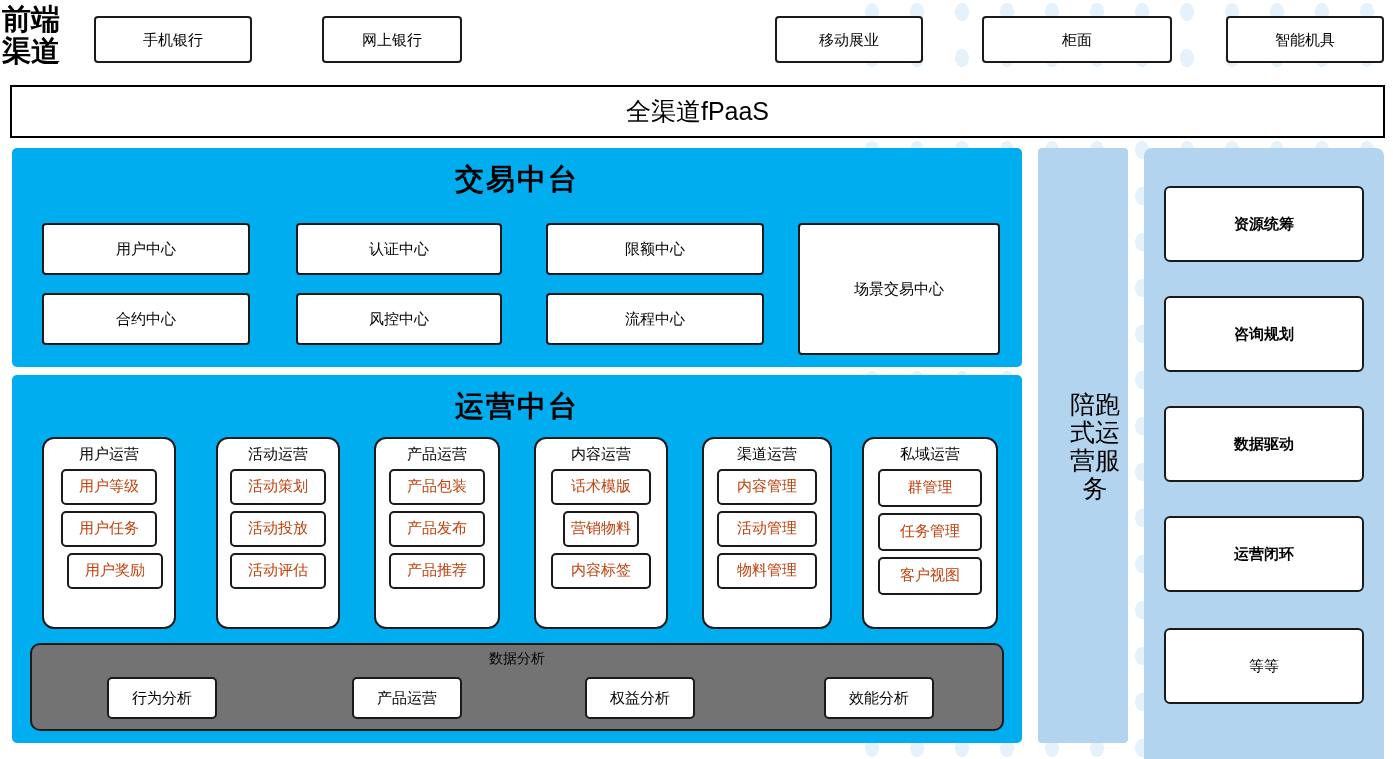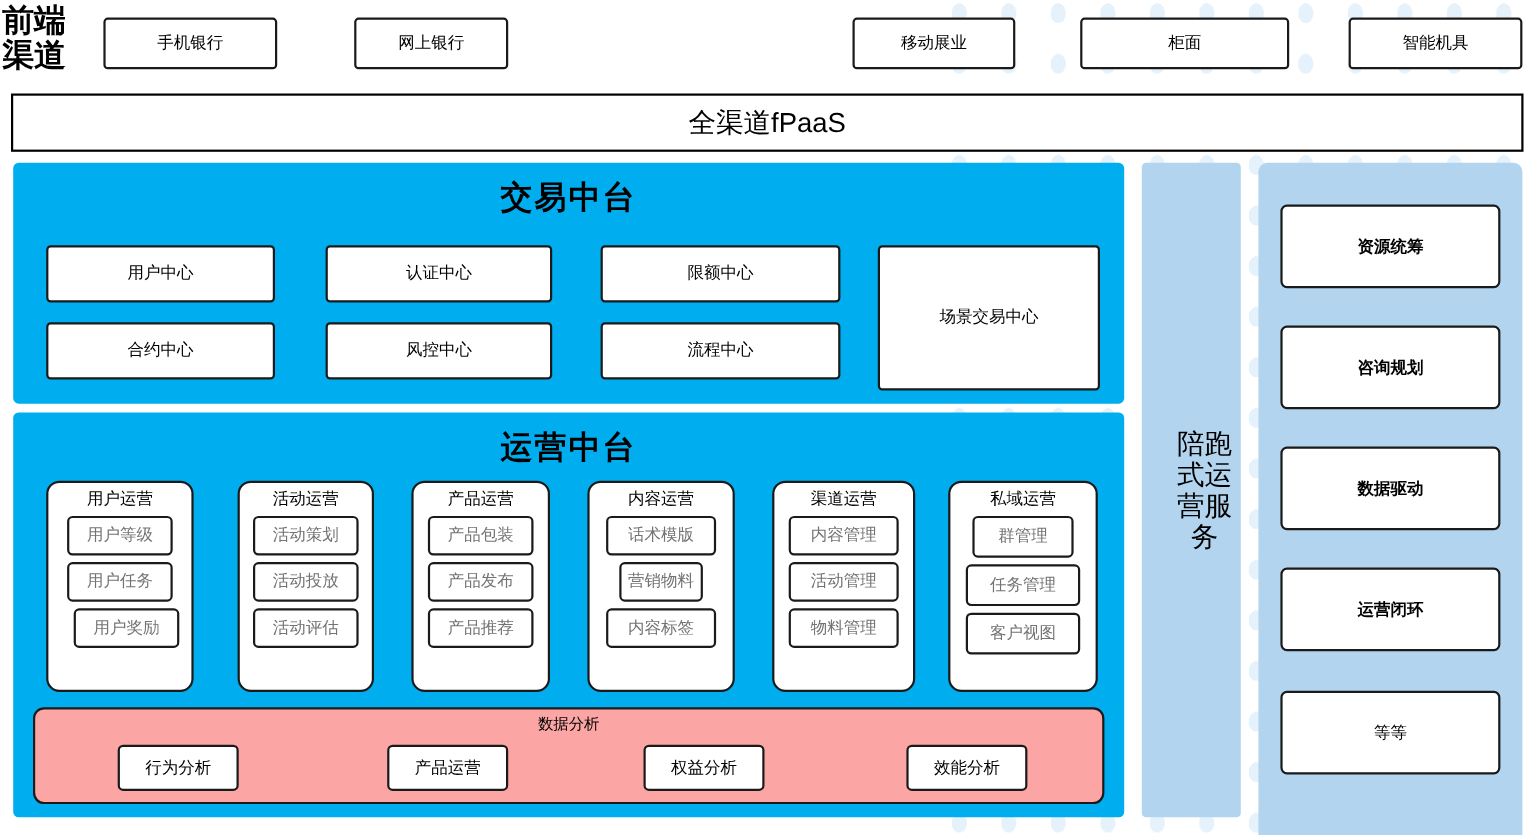--- a/index.html
+++ b/index.html
@@ -123,30 +123,30 @@
     line-height: 1.1;
   }
   .ops-item {
     background: #ffffff;
     border: 2.5px solid #1a1a1a;
     border-radius: 5px;
     display: flex;
     align-items: center;
     justify-content: center;
     font-size: 15px;
-    color: #737373;
+    color: #c2410c;
     margin-bottom: 6px;
   }
 
   
   #data-analysis {
     position: absolute;
     left: 30px; top: 643px;
     width: 974px; height: 88px;
-    background: #fca5a5;
+    background: #737373;
     border: 2.5px solid #1a1a1a;
     border-radius: 10px;
   }
   #data-analysis-title {
     position: absolute;
     left: 0; right: 0; top: 5px;
     text-align: center;
     font-size: 14px;
     color: #000;
   }
@@ -308,21 +308,21 @@
         </div>
         <div class="ops-item" style="width: 100px; height: 36px;">
           <span>活动管理</span>
         </div>
         <div class="ops-item" style="width: 100px; height: 36px;">
           <span>物料管理</span>
         </div>
       </div>
       <div class="ops-group" style="left: 850px; top: 62px; width: 136px; height: 192px;">
         <div class="ops-group-title">私域运营</div>
-        <div class="ops-item" style="width: 92px; height: 38px;">
+        <div class="ops-item" style="width: 104px; height: 38px;">
           <span>群管理</span>
         </div>
         <div class="ops-item" style="width: 104px; height: 38px;">
           <span>任务管理</span>
         </div>
         <div class="ops-item" style="width: 104px; height: 38px;">
           <span>客户视图</span>
         </div>
       </div>
     </div>

